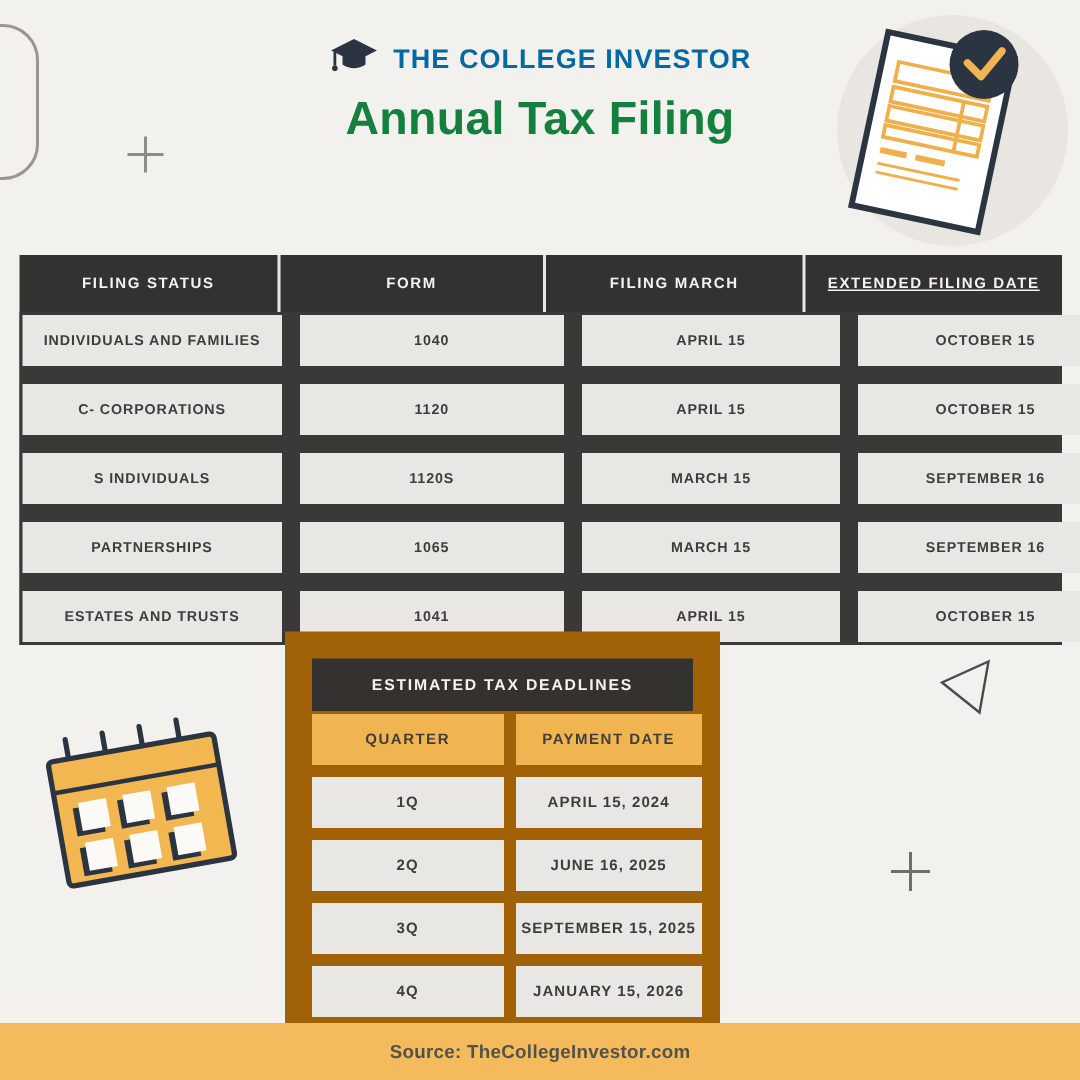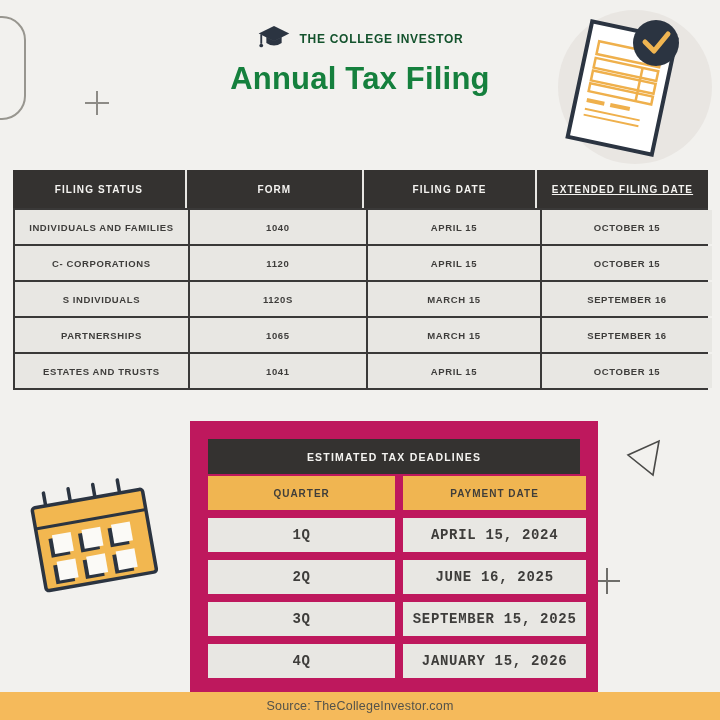--- a/index.html
+++ b/index.html
@@ -28,21 +28,21 @@
   .doc-illustration { position:absolute; left:550px; top:5px; }
   .calendar-illustration { position:absolute; left:24px; top:468px; }
   .triangle-illustration { position:absolute; left:618px; top:433px; }
 
   
   .logo-row {
     position:absolute; top:24px; left:0; width:100%;
     display:flex; justify-content:center; align-items:center; gap:9px;
   }
   .logo-text {
-    font-size:12px; font-weight:800; letter-spacing:.7px; color:#14532d;
+    font-size:18px; font-weight:800; letter-spacing:.7px; color:#0369a1;
   }
   .main-title {
     position:absolute; top:60px; left:0; width:100%;
     text-align:center; font-size:31px; font-weight:700;
     line-height:1.2; color:#15803d; letter-spacing:.2px;
   }
 
   
   .t1 { position:absolute; left:13px; top:170px; width:695px; }
   .t1-head {
@@ -50,55 +50,55 @@
     background:#343230; height:38px;
   }
   .t1-head .hcell {
     display:flex; align-items:center; justify-content:center;
     color:#f4f3f0; font-size:10px; font-weight:700; letter-spacing:1.1px;
     border-right:2px solid #e8e7e3;
   }
   .t1-head .hcell:last-child { border-right:none;text-decoration:underline; }
   .t1-body {
     display:grid; grid-template-columns:25% 25.5% 24.9% 24.6%;
-    grid-auto-rows:34px; gap:2px;
+    grid-auto-rows:34px; gap:12px;
     background:#3a3938; border:2px solid #3a3938;
   }
   .t1-body .cell {
     background:#e8e7e3; display:flex; align-items:center; justify-content:center;
     font-size:9.5px; font-weight:700; letter-spacing:.6px; color:#3e3d3b;
     text-align:center;
   }
 
   
-  .t2 { position:absolute; left:190px; top:421px; width:408px;
-    background:#be185d; padding:18px; }
+  .t2 { position:absolute; left:190px; top:421px; width:290px;
+    background:#a16207; padding:18px; }
   .t2-title {
     height:35px; background:#343230;
     display:flex; align-items:center; justify-content:center;
     color:#f4f3f0; font-size:10.5px; font-weight:700; letter-spacing:1.2px;
   }
   .t2-grid {
     margin-top:2px; display:grid;
     grid-template-columns:calc(50.6% - 1px) calc(49.4% - 1px);
     grid-auto-rows:34px; gap:8px;
   }
   .t2-grid .qhead {
     background:#f0b551; display:flex; align-items:center; justify-content:center;
     font-size:10px; font-weight:700; letter-spacing:1px; color:#403e3a;
   }
   .t2-grid .cell {
     background:#e8e7e3; display:flex; align-items:center; justify-content:center;
-    font-size:14px; font-weight:700; letter-spacing:.7px; color:#3e3d3b;font-family:Liberation Mono, monospace;
+    font-size:10px; font-weight:700; letter-spacing:.7px; color:#3e3d3b;
   }
 
   
   .footer-bar {
-    position:absolute; left:0; bottom:0; width:100%; height:28px;
-    background:#f5ba5b; display:flex; align-items:center; justify-content:center;
+    position:absolute; left:0; bottom:0; width:100%; height:38px;
+    background:#f5ba5b; display:flex; align-items:center; justify-content:center;font-weight:bold;
   }
   .footer-text { font-size:12.5px; color:#53524b; letter-spacing:.2px; }
 </style>
 </head>
 <body>
 
 <div class="rounded-frame"></div>
 <div class="plus plus-tl"></div>
 <div class="plus plus-r"></div>
 
@@ -176,21 +176,21 @@
 </div>
 
 <div class="main-title">
   <div>Annual Tax Filing</div>
 </div>
 
 <div class="t1">
   <div class="t1-head">
     <div class="hcell">FILING STATUS</div>
     <div class="hcell">FORM</div>
-    <div class="hcell">FILING DATE</div>
+    <div class="hcell">FILING MARCH</div>
     <div class="hcell">EXTENDED FILING DATE</div>
   </div>
   <div class="t1-body">
     <div class="cell">INDIVIDUALS AND FAMILIES</div>
     <div class="cell">1040</div>
     <div class="cell">APRIL 15</div>
     <div class="cell">OCTOBER 15</div>
     <div class="cell">C- CORPORATIONS</div>
     <div class="cell">1120</div>
     <div class="cell">APRIL 15</div>

